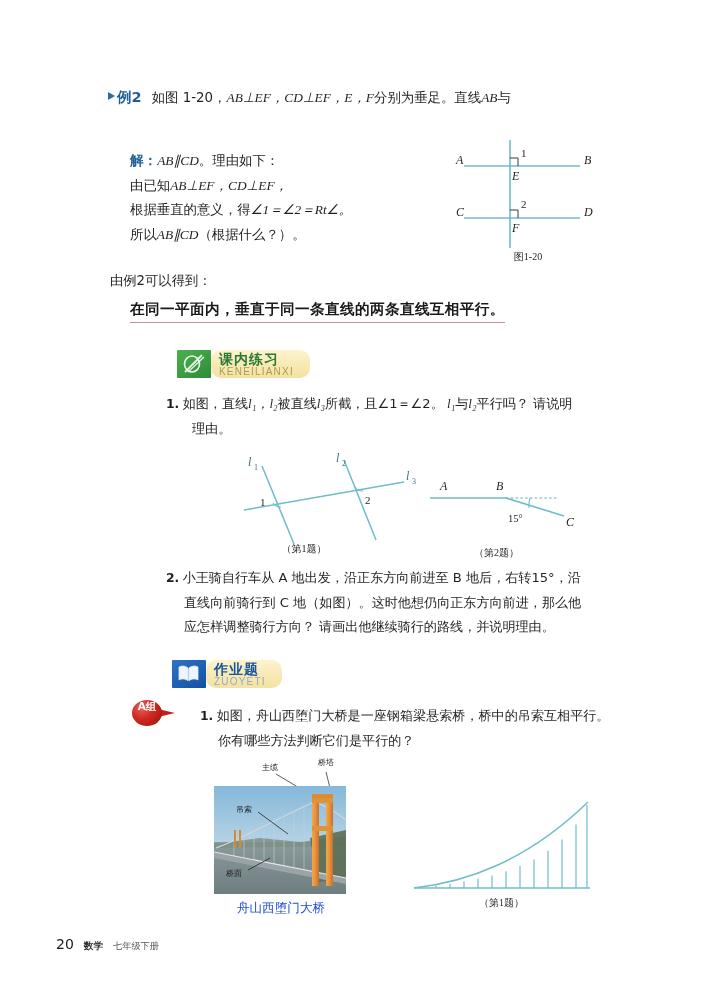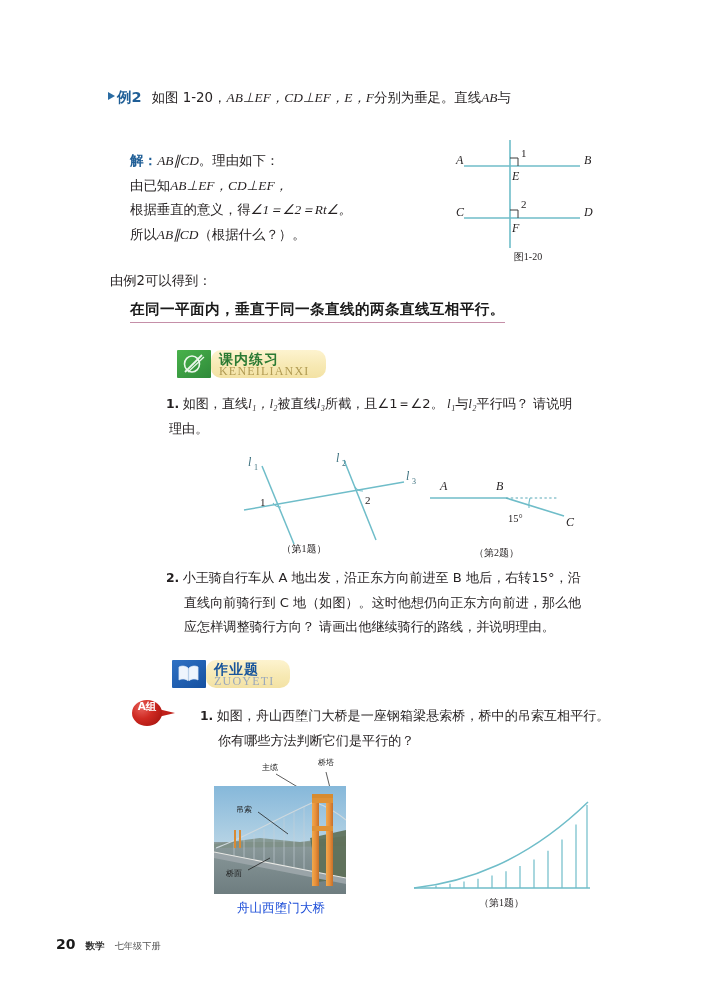--- a/index.html
+++ b/index.html
@@ -32,21 +32,21 @@
          font-weight:bold;font-size:14.6px;color:#1a1a1a;letter-spacing:.4px;
          border-bottom:1.6px solid #c58fa8;padding-bottom:3px;}
 
   
   .badge{position:absolute;height:28px;display:flex;align-items:stretch;}
   .badge .icon{width:34px;height:28px;position:relative;flex:0 0 34px;}
   .badge .bar{position:relative;padding:0 16px 0 8px;display:flex;flex-direction:column;
               justify-content:center;border-radius:10px;}
   .badge .zh{font-family:"DejaVu Sans",sans-serif;font-weight:bold;font-size:14px;
              line-height:15px;letter-spacing:1px;}
-  .badge .py{font-family:Liberation Serif, serif;font-size:12px;line-height:9px;
+  .badge .py{font-family:Liberation Sans, sans-serif;font-size:10px;line-height:9px;
              letter-spacing:1.2px;}
 
   .g-bar{background:linear-gradient(180deg,#fdf3cf 0%,#f7e9b4 55%,#f3e2a4 100%);}
   .g-zh{color:#2b7a33;} .g-py{color:#b09a52;}
   .b-bar{background:linear-gradient(180deg,#fdf3cf 0%,#f7e9b4 55%,#f3e2a4 100%);}
   .b-zh{color:#18559c;} .b-py{color:#9aa8bb;}
 
   
   .nb-green{position:absolute;inset:0;background:linear-gradient(145deg,#49b24b,#2f8a3a);
             border-radius:1px;}
@@ -71,21 +71,21 @@
 
   
   .photo{position:absolute;left:214px;top:786px;width:132px;height:108px;overflow:hidden;}
   .ph-label{position:absolute;font-family:"DejaVu Sans",sans-serif;font-size:8px;
             color:#1a1a1a;white-space:nowrap;}
   .ph-cap{position:absolute;left:186px;top:900px;width:190px;text-align:center;
           font-family:"DejaVu Sans",sans-serif;font-size:12.6px;color:#1d4ed8;}
 
   
   .footer{position:absolute;left:56px;bottom:42px;display:flex;align-items:baseline;gap:10px;}
-  .pg{font-family:"DejaVu Sans",sans-serif;font-weight:bold;font-size:14px;color:#1a1a1a;}
+  .pg{font-family:"DejaVu Sans",sans-serif;font-weight:normal;font-size:14px;color:#1a1a1a;}
   .sub{font-family:"DejaVu Sans",sans-serif;font-weight:bold;font-size:9.6px;color:#333;}
   .sub2{font-family:"DejaVu Sans",sans-serif;font-size:9.2px;color:#555;}
 
   svg{display:block;overflow:visible;}
 </style>
 </head>
 <body>
 
 <div class="page">
 
@@ -146,21 +146,21 @@
       <div class="zh g-zh">课内练习</div>
       <div class="py g-py">KENEILIANXI</div>
     </div>
   </div>
 
   <div class="ex-item" style="left:166px;top:392px;width:440px;">
     <div class="body-l">
       <span class="num">1.</span>
       <span class="cn">如图，直线</span><span class="mi">l₁，l₂</span><span class="cn">被直线</span><span class="mi">l₃</span><span class="cn">所截，且∠1＝∠2。</span> <span class="mi">l₁</span><span class="cn">与</span><span class="mi">l₂</span><span class="cn">平行吗？ 请说明</span>
     </div>
-    <div class="body-l cn" style="margin-left:3px">理由。</div>
+    <div class="body-l cn" style="margin-left:26px">理由。</div>
   </div>
 
   <div style="position:absolute;left:232px;top:452px;width:180px;height:100px">
     <svg width="180" height="100" viewBox="0 0 180 100">
       <line x1="12" y1="58" x2="172" y2="30" stroke="#6fbdc9" stroke-width="1.5"></line>
       <line x1="30" y1="14" x2="62" y2="92" stroke="#6fbdc9" stroke-width="1.5"></line>
       <line x1="112" y1="8" x2="144" y2="88" stroke="#6fbdc9" stroke-width="1.5"></line>
       <path d="M41 51 A9 9 0 0 0 49 55" fill="none" stroke="#6fbdc9" stroke-width="1.1"></path>
       <path d="M123 35 A9 9 0 0 0 131 39" fill="none" stroke="#6fbdc9" stroke-width="1.1"></path>
       <text x="16" y="14" class="mi" font-size="12" fill="#3a6f7d">l</text>

